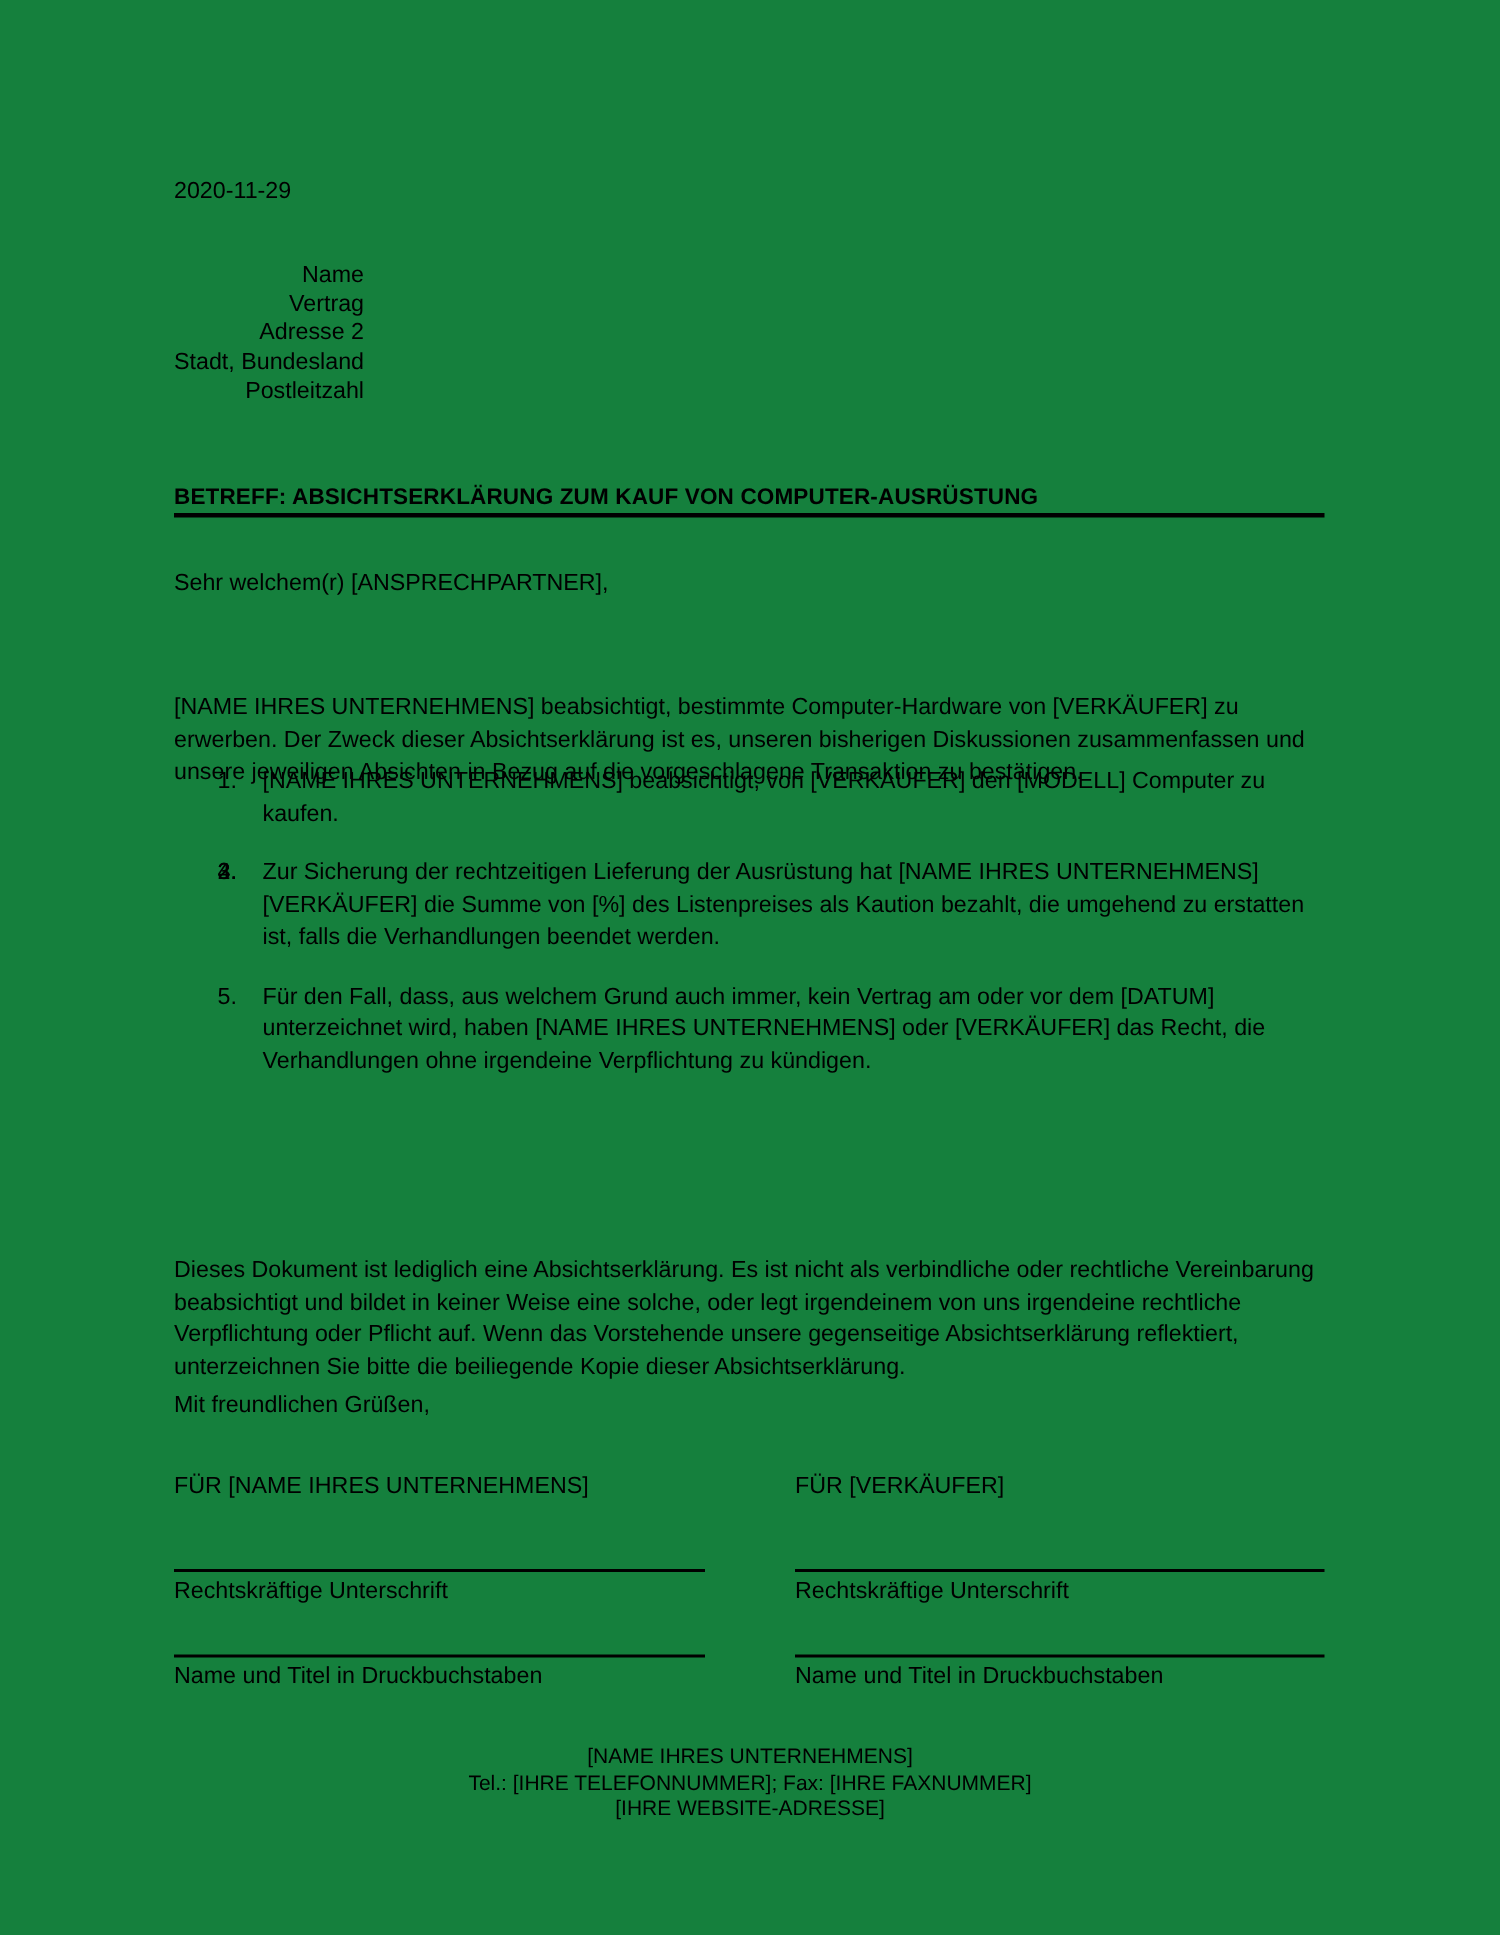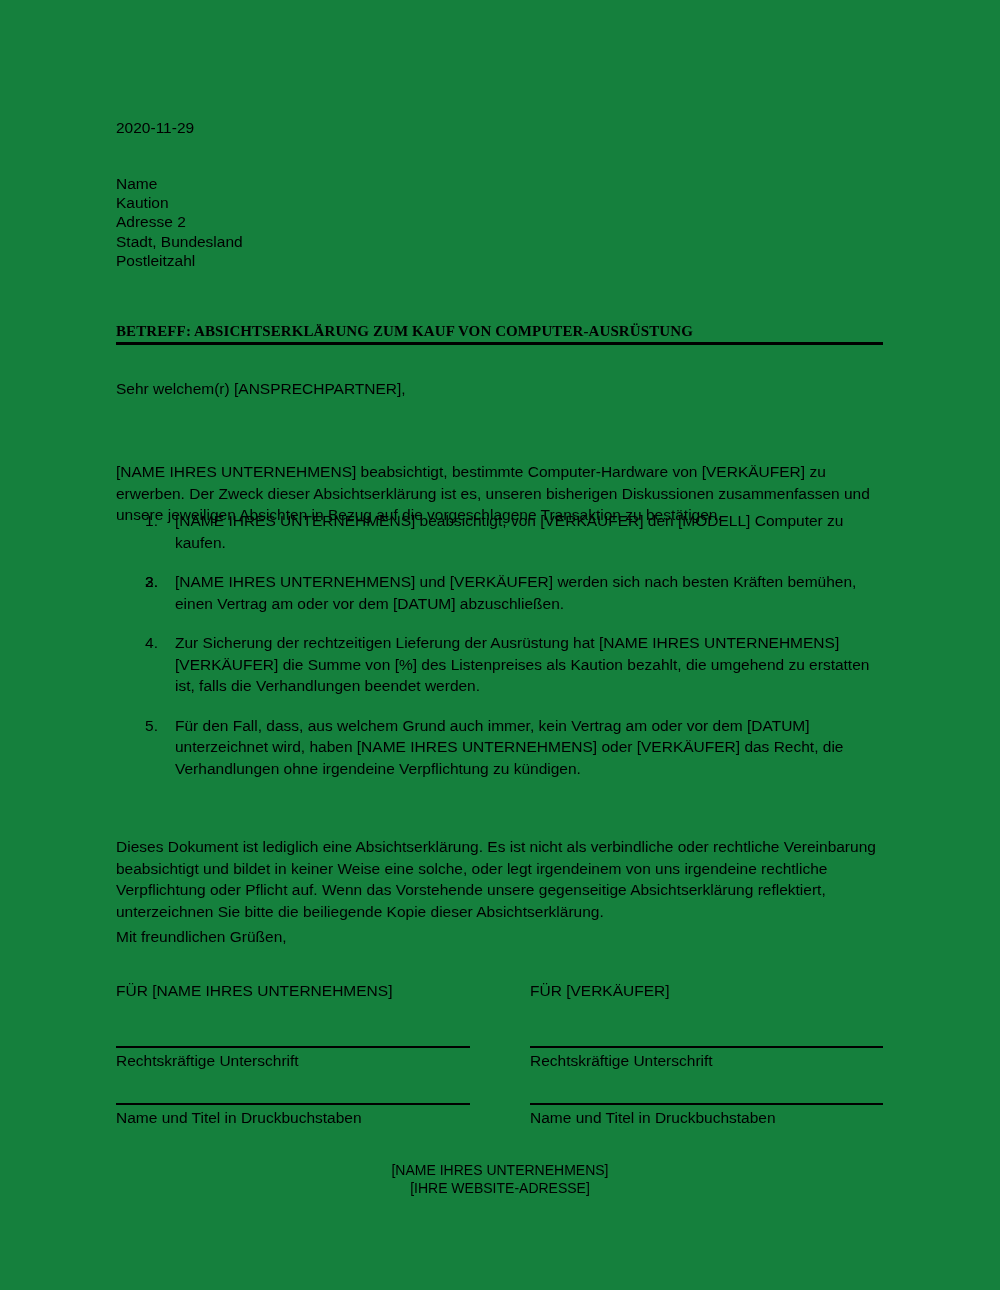--- a/index.html
+++ b/index.html
@@ -35,35 +35,35 @@
     white-space: nowrap;
   }
 
   
   .recipient {
     position: absolute;
     left: 0;
     top: 174px;
     font-size: 15.5px;
     line-height: 19.2px;
+    text-align: right;
   }
   .recipient div { white-space: nowrap; }
 
   
   .subject {
     position: absolute;
     left: 0;
     top: 322px;
     width: 767px;
     font-size: 15px;
     font-weight: bold;
     line-height: 19px;
     letter-spacing: 0.1px;
     white-space: nowrap;
-    font-family: Liberation Serif, serif;
   }
   .subject-rule {
     position: absolute;
     left: 0;
     top: 342px;
     width: 767px;
     height: 3px;
     background: #000000;
   }
 
@@ -202,21 +202,21 @@
 </head>
 <body>
 
 <div class="page">
   <div class="content">
 
     <div class="date">2020-11-29</div>
 
     <div class="recipient">
       <div>Name</div>
-      <div>Kaution</div>
+      <div>Vertrag</div>
       <div>Adresse 2</div>
       <div>Stadt, Bundesland</div>
       <div>Postleitzahl</div>
     </div>
 
     <div class="subject">BETREFF: ABSICHTSERKLÄRUNG ZUM KAUF VON COMPUTER-AUSRÜSTUNG</div>
     <div class="subject-rule"></div>
 
     <div class="salutation">Sehr welchem(r) [ANSPRECHPARTNER],</div>
 
@@ -225,21 +225,20 @@
     <div class="numlist">
       <div class="numlist-item">
         <span class="numlist-num">1.</span>
         <span>[NAME IHRES UNTERNEHMENS] beabsichtigt, von [VERKÄUFER] den [MODELL] Computer zu kaufen.</span>
       </div>
       <div class="numlist-item">
         <span class="numlist-num">2.</span>
       </div>
       <div class="numlist-item">
         <span class="numlist-num">3.</span>
-        <span>[NAME IHRES UNTERNEHMENS] und [VERKÄUFER] werden sich nach besten Kräften bemühen, einen Vertrag am oder vor dem [DATUM] abzuschließen.</span>
       </div>
       <div class="numlist-item">
         <span class="numlist-num">4.</span>
         <span>Zur Sicherung der rechtzeitigen Lieferung der Ausrüstung hat [NAME IHRES UNTERNEHMENS] [VERKÄUFER] die Summe von [%] des Listenpreises als Kaution bezahlt, die umgehend zu erstatten ist, falls die Verhandlungen beendet werden.</span>
       </div>
       <div class="numlist-item">
         <span class="numlist-num">5.</span>
         <span>Für den Fall, dass, aus welchem Grund auch immer, kein Vertrag am oder vor dem [DATUM] unterzeichnet wird, haben [NAME IHRES UNTERNEHMENS] oder [VERKÄUFER] das Recht, die Verhandlungen ohne irgendeine Verpflichtung zu kündigen.</span>
       </div>
     </div>
@@ -272,15 +271,16 @@
       <div class="sigline-block-right">
         <div class="sigline-rule"></div>
         <div class="sigline-label">Name und Titel in Druckbuchstaben</div>
       </div>
     </div>
 
   </div>
 
   <div class="footer">
     <div class="footer-company">[NAME IHRES UNTERNEHMENS]</div>
+    <div>Tel.: [IHRE TELEFONNUMMER]; Fax: [IHRE FAXNUMMER]</div>
     <div>[IHRE WEBSITE-ADRESSE]</div>
   </div>
 </div>
 
 </body></html>

